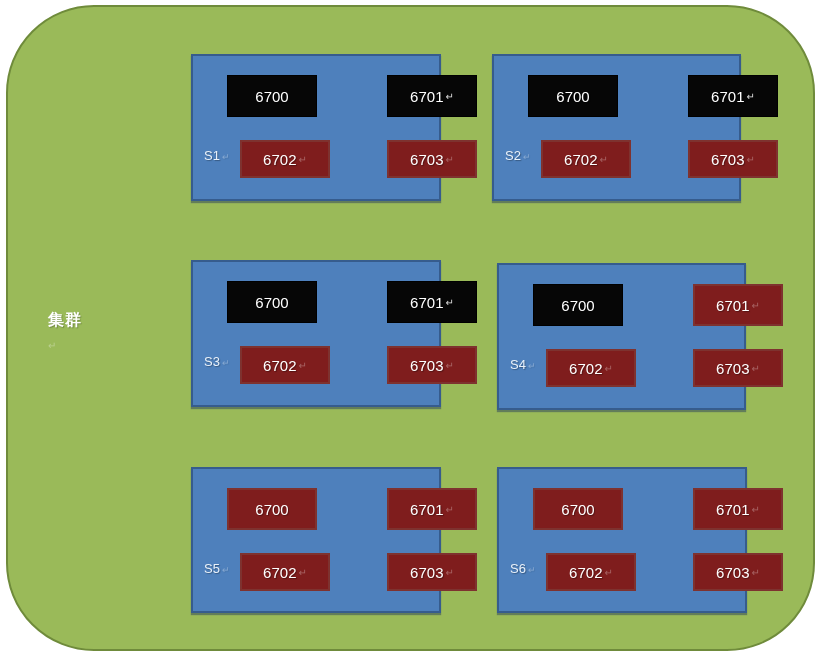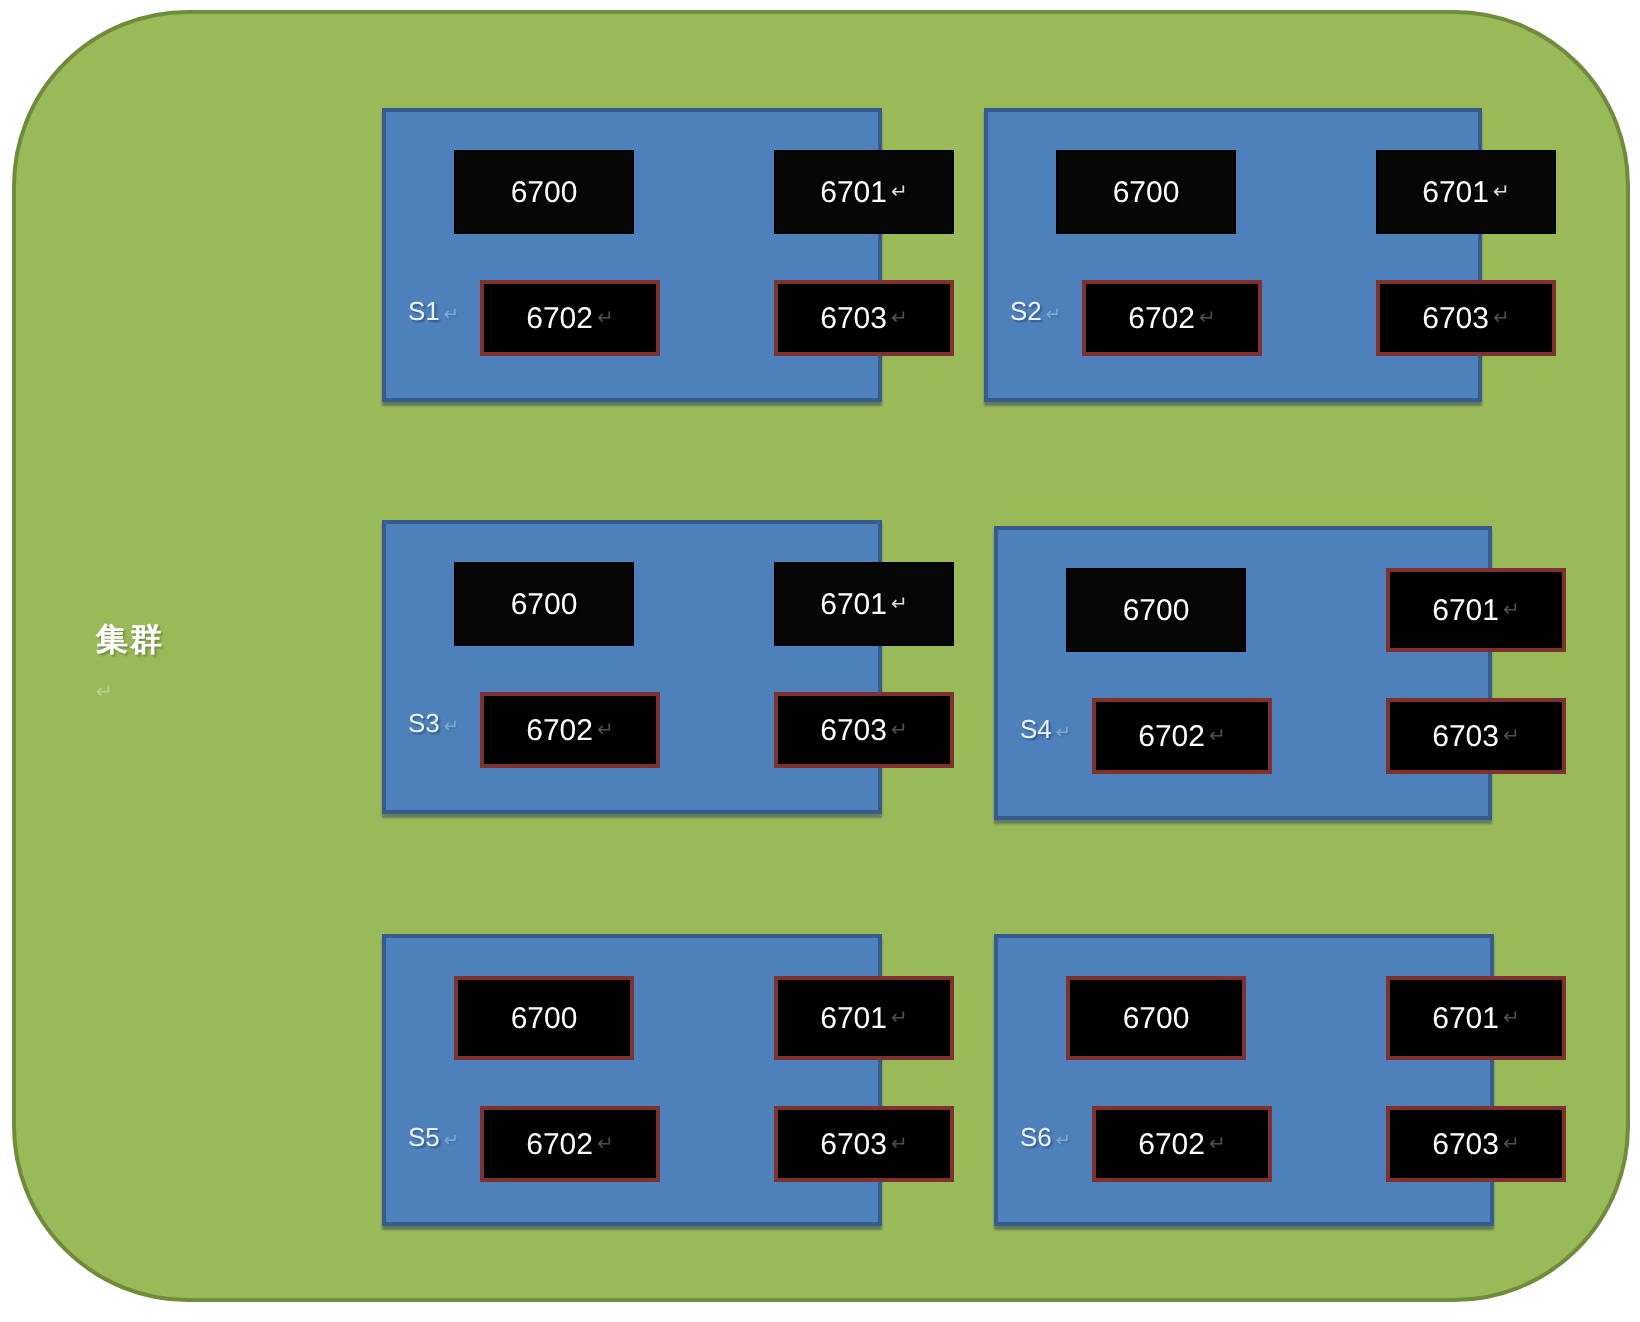--- a/index.html
+++ b/index.html
@@ -23,21 +23,21 @@
                 text-shadow:1px 1px 1px rgba(0,0,0,.3);margin-top:30px;}
   .server-label .mark{font-size:9px;}
   .port{position:absolute;width:90px;height:42px;box-sizing:border-box;
         display:flex;align-items:center;justify-content:center;
         color:#ffffff;font-size:15px;}
   .p0{left:34px;top:19px;}
   .p1{left:150px;top:19px;margin-left:44px;}
   .p2{left:47px;top:84px;height:38px;}
   .p3{left:150px;top:84px;height:38px;margin-left:44px;}
   .port[data-style="black"]{background:#060606;border:1px solid #000000;}
-  .port[data-style="red"]{background:#000000;border:2px solid #7e322f;}
+  .port[data-style="red"]{background:#7f1d1d;border:2px solid #7e322f;}
   .port-label{text-shadow:1px 1px 1px rgba(0,0,0,.35);}
   .mark{font-size:10px;margin-left:2px;color:#ffffff;}
   .mark[data-mark="strong"]{opacity:.85;}
   .mark[data-mark="faint"]{opacity:.3;}
 </style>
 </head>
 <body>
 
 <div class="page">
   <div class="cluster">

